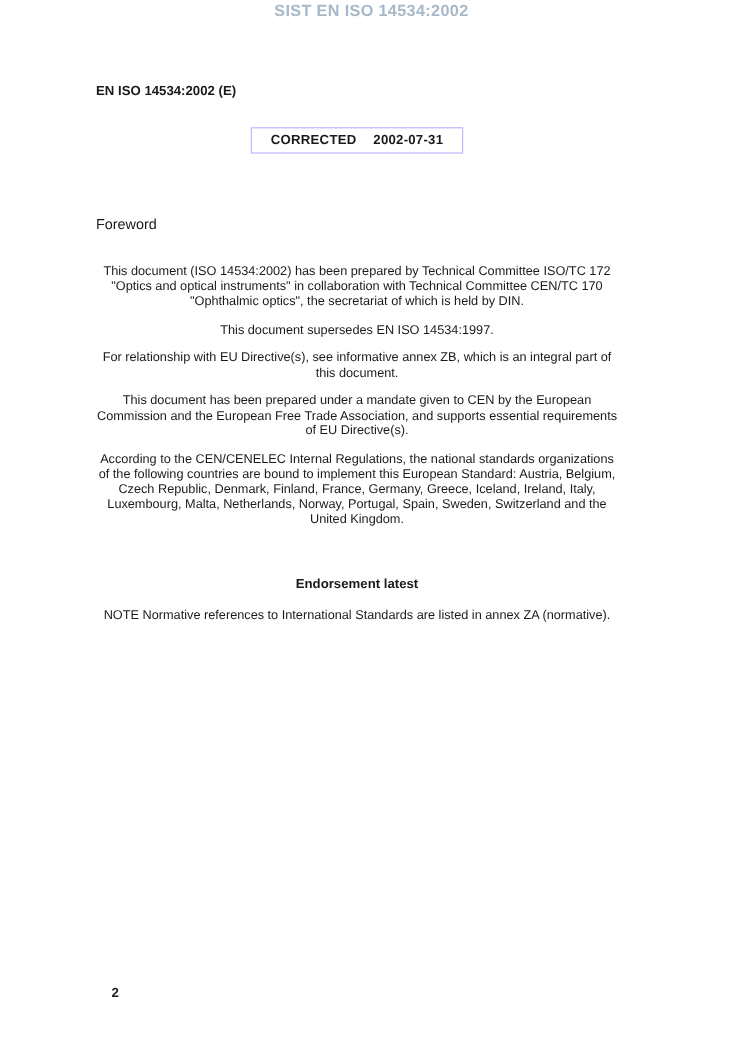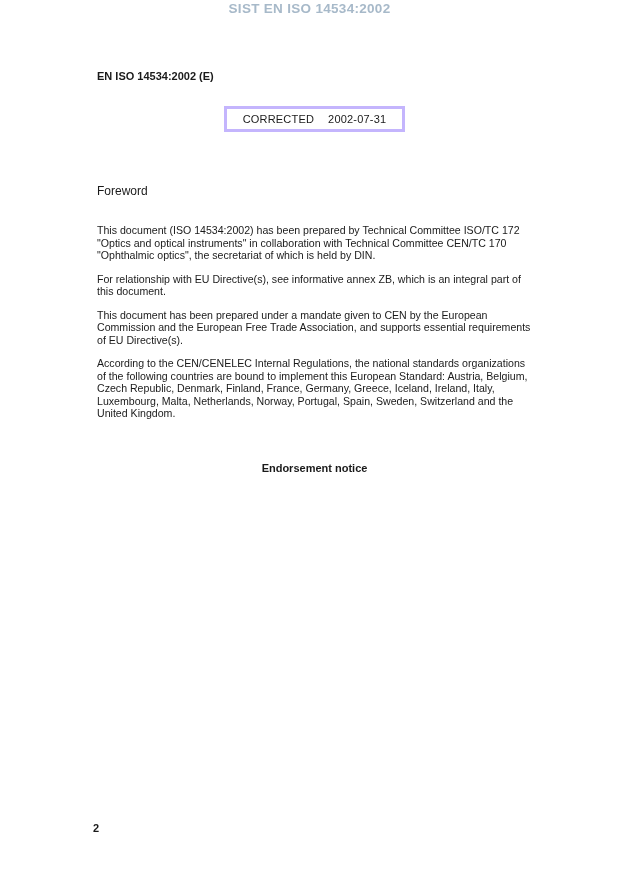--- a/index.html
+++ b/index.html
@@ -23,52 +23,53 @@
     width: 100%;
     text-align: center;
     font-size: 13.5px;
     font-weight: bold;
     color: #a7b9c9;
     letter-spacing: 0.3px;
   }
   .content {
     position: absolute;
     top: 70px;
-    left: 97px;
+    left: 80px;
     width: 435px;
   }
   .doc-ref {
     font-size: 11px;
     font-weight: bold;
     margin-bottom: 24px;
   }
   .corrected-wrap {
     text-align: center;
     margin-bottom: 52px;
   }
   .corrected-box {
     display: inline-block;
-    border: 3px solid #c4b5fd;
+    border: 1px solid #c4b5fd;
     padding: 4px 16px;
     font-size: 11px;
-    font-weight: normal;
+    font-weight: bold;
     letter-spacing: 0.2px;
   }
   .corrected-box .date {
     margin-left: 14px;
   }
   .section-title {
     font-size: 12px;
     font-weight: normal;
     margin: 0 0 26px 0;
   }
   p.body-para {
     font-size: 10.6px;
     line-height: 12.5px;
     margin: 0 0 11px 0;
+    text-align: center;
   }
   .endorsement-title {
     text-align: center;
     font-size: 11px;
     font-weight: bold;
     margin: 42px 0 14px 0;
   }
   .page-number {
     position: absolute;
     left: 93px;
@@ -90,24 +91,26 @@
 
     <div class="corrected-wrap">
       <div class="corrected-box">
         <span>CORRECTED</span><span class="date">2002-07-31</span>
       </div>
     </div>
 
     <h1 class="section-title">Foreword</h1>
 
     <p class="body-para">This document (ISO 14534:2002) has been prepared by Technical Committee ISO/TC 172 "Optics and optical instruments" in collaboration with Technical Committee CEN/TC 170 "Ophthalmic optics", the secretariat of which is held by DIN.</p>
+    <p class="body-para">This document supersedes EN ISO 14534:1997.</p>
     <p class="body-para">For relationship with EU Directive(s), see informative annex ZB, which is an integral part of this document.</p>
     <p class="body-para">This document has been prepared under a mandate given to CEN by the European Commission and the European Free Trade Association, and supports essential requirements of EU Directive(s).</p>
     <p class="body-para">According to the CEN/CENELEC Internal Regulations, the national standards organizations of the following countries are bound to implement this European Standard: Austria, Belgium, Czech Republic, Denmark, Finland, France, Germany, Greece, Iceland, Ireland, Italy, Luxembourg, Malta, Netherlands, Norway, Portugal, Spain, Sweden, Switzerland and the United Kingdom.</p>
 
-    <h2 class="endorsement-title">Endorsement notice</h2>
+    <h2 class="endorsement-title">Endorsement latest</h2>
 
+    <p class="body-para">NOTE  Normative references to International Standards are listed in annex ZA (normative).</p>
 
   </div>
 
   <div class="page-number">2</div>
 
 </div>
 
 </body></html>

